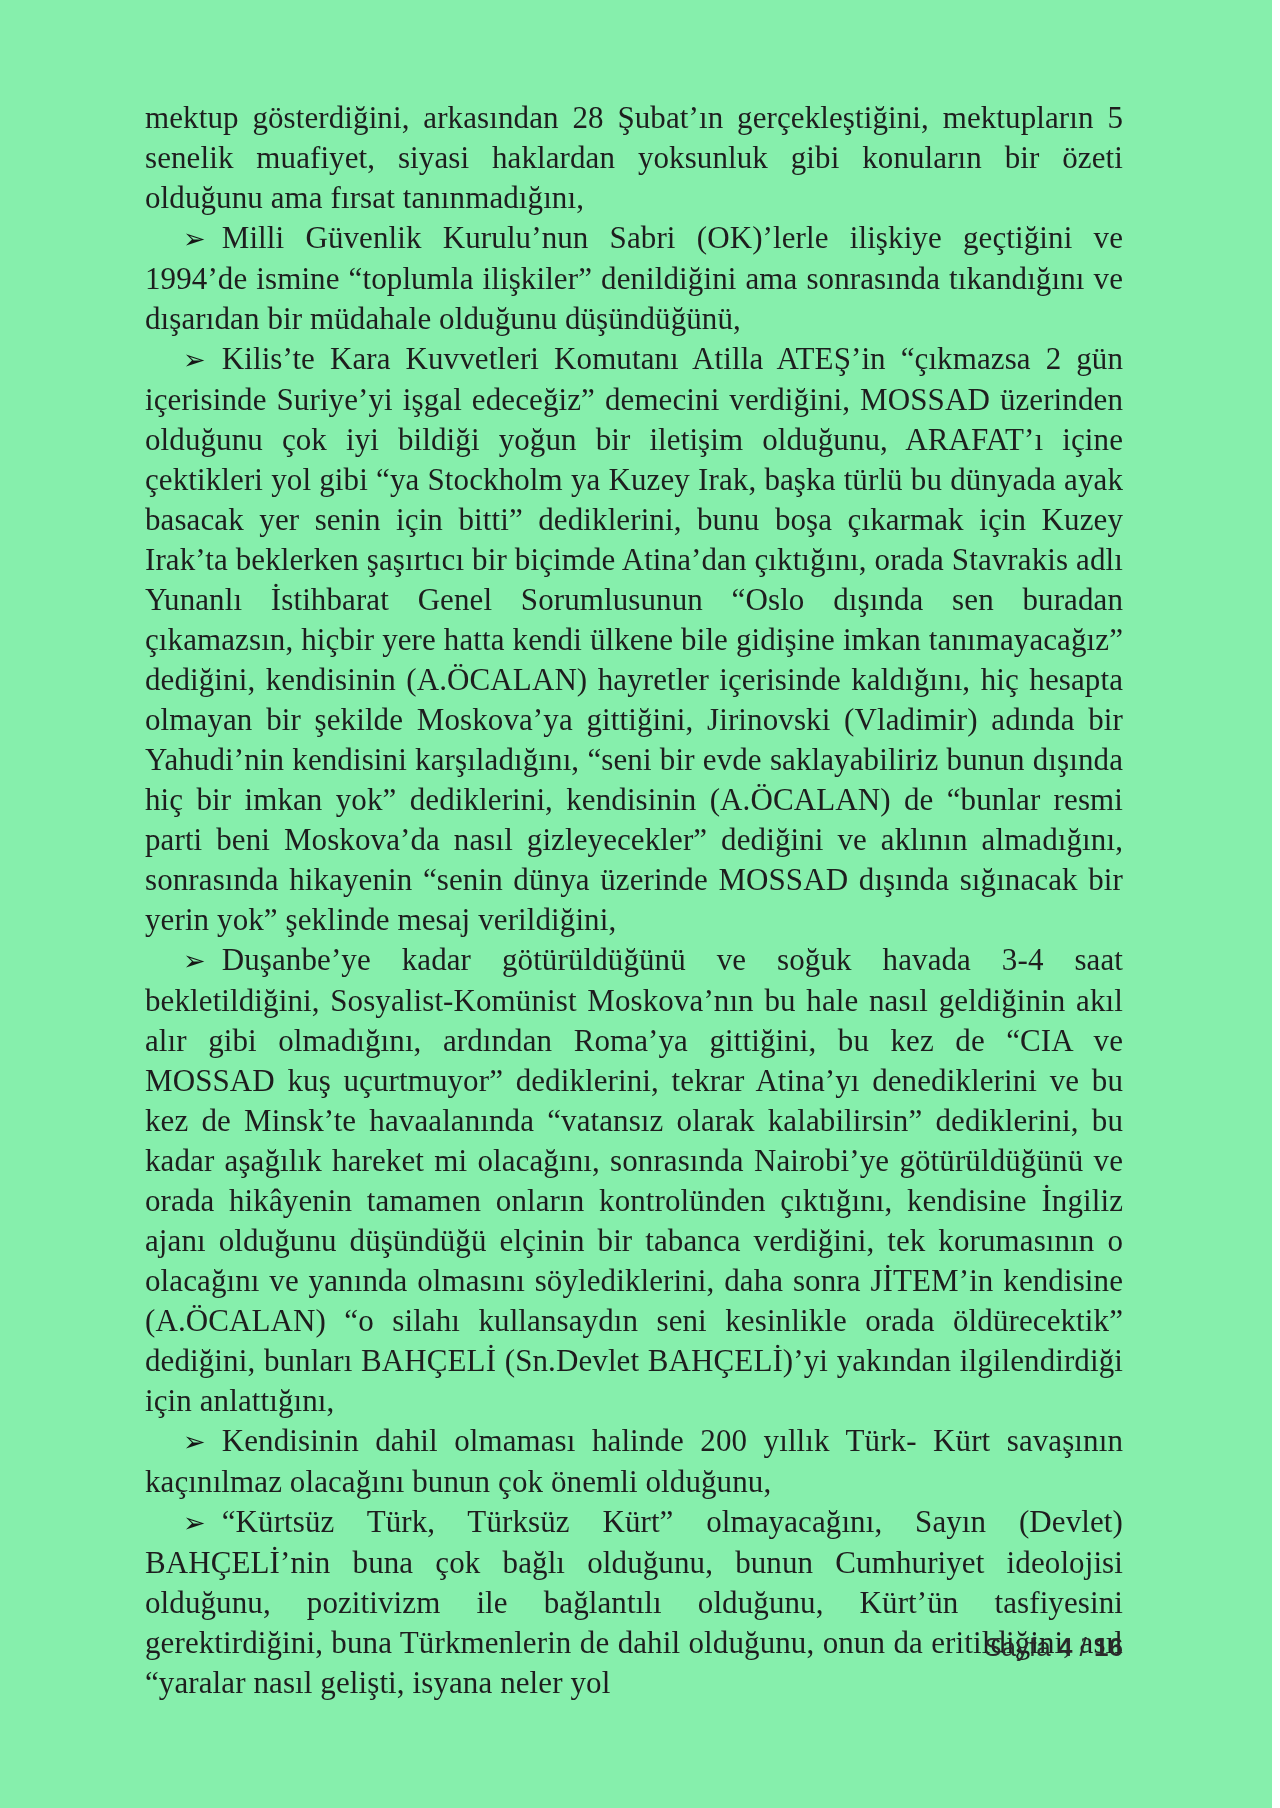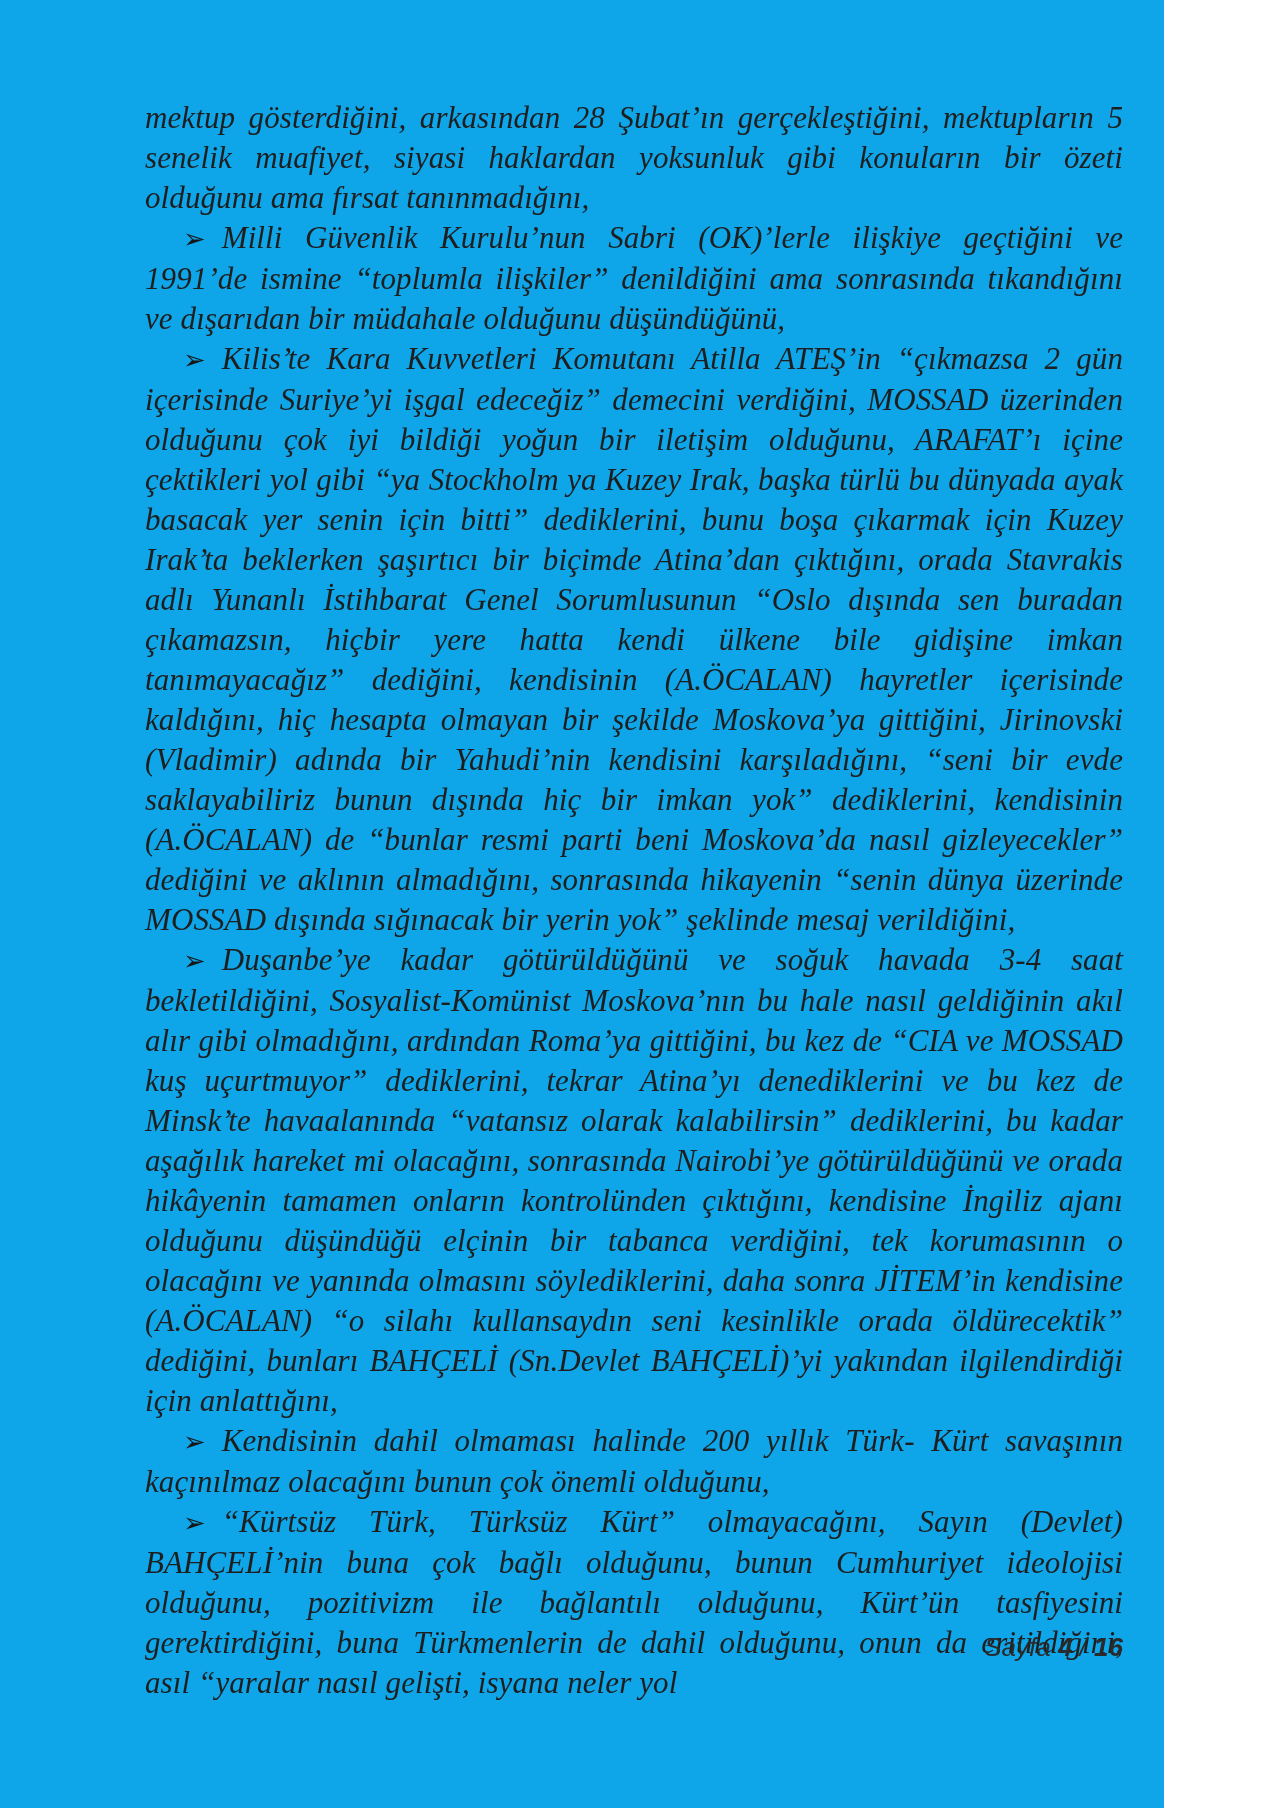--- a/index.html
+++ b/index.html
@@ -2,27 +2,26 @@
 <html><head>
 <meta charset="utf-8">
 <style>
   html, body {
     margin: 0;
     padding: 0;
     background: #ffffff;
   }
   .page {
     position: relative;
-    width: 1164px;
+    width: 1272px;
     height: 1808px;
-    background: #0ea5e9;
+    background: #86efac;
     overflow: hidden;
     font-family: "Liberation Serif", "DejaVu Serif", serif;
     color: #1e1e1e;
-    font-style: italic;
   }
   .content {
     position: absolute;
     top: 98px;
     left: 145px;
     width: 978px;
   }
   .para {
     margin: 0;
     font-size: 31px;
@@ -55,21 +54,21 @@
   }
 </style>
 </head>
 <body>
 
 <div class="page">
   <div class="content">
 
     <p class="para">mektup gösterdiğini, arkasından 28 Şubat’ın gerçekleştiğini, mektupların 5 senelik muafiyet, siyasi haklardan yoksunluk gibi konuların bir özeti olduğunu ama fırsat tanınmadığını,</p>
 
-    <p class="para bullet"><span class="arrow">➢</span><span>Milli Güvenlik Kurulu’nun Sabri (OK)’lerle ilişkiye geçtiğini ve 1991’de ismine “toplumla ilişkiler” denildiğini ama sonrasında tıkandığını ve dışarıdan bir müdahale olduğunu düşündüğünü,</span></p>
+    <p class="para bullet"><span class="arrow">➢</span><span>Milli Güvenlik Kurulu’nun Sabri (OK)’lerle ilişkiye geçtiğini ve 1994’de ismine “toplumla ilişkiler” denildiğini ama sonrasında tıkandığını ve dışarıdan bir müdahale olduğunu düşündüğünü,</span></p>
 
     <p class="para bullet"><span class="arrow">➢</span><span>Kilis’te Kara Kuvvetleri Komutanı Atilla ATEŞ’in “çıkmazsa 2 gün içerisinde Suriye’yi işgal edeceğiz” demecini verdiğini, MOSSAD üzerinden olduğunu çok iyi bildiği yoğun bir iletişim olduğunu, ARAFAT’ı içine çektikleri yol gibi “ya Stockholm ya Kuzey Irak, başka türlü bu dünyada ayak basacak yer senin için bitti” dediklerini, bunu boşa çıkarmak için Kuzey Irak’ta beklerken şaşırtıcı bir biçimde Atina’dan çıktığını, orada Stavrakis adlı Yunanlı İstihbarat Genel Sorumlusunun “Oslo dışında sen buradan çıkamazsın, hiçbir yere hatta kendi ülkene bile gidişine imkan tanımayacağız” dediğini, kendisinin (A.ÖCALAN) hayretler içerisinde kaldığını, hiç hesapta olmayan bir şekilde Moskova’ya gittiğini, Jirinovski  (Vladimir) adında bir Yahudi’nin kendisini karşıladığını, “seni bir evde saklayabiliriz bunun dışında hiç bir imkan yok” dediklerini, kendisinin (A.ÖCALAN) de “bunlar resmi parti beni Moskova’da nasıl gizleyecekler” dediğini ve aklının almadığını, sonrasında hikayenin “senin dünya üzerinde MOSSAD dışında sığınacak bir yerin yok” şeklinde mesaj verildiğini,</span></p>
 
     <p class="para bullet"><span class="arrow">➢</span><span>Duşanbe’ye kadar götürüldüğünü ve soğuk havada 3-4 saat bekletildiğini, Sosyalist-Komünist Moskova’nın bu hale nasıl geldiğinin akıl alır gibi olmadığını, ardından Roma’ya gittiğini, bu kez de “CIA ve MOSSAD kuş uçurtmuyor” dediklerini, tekrar Atina’yı denediklerini ve bu kez de Minsk’te havaalanında “vatansız olarak kalabilirsin” dediklerini, bu kadar aşağılık hareket mi olacağını, sonrasında Nairobi’ye götürüldüğünü ve orada hikâyenin tamamen onların kontrolünden çıktığını, kendisine İngiliz ajanı olduğunu düşündüğü elçinin bir tabanca verdiğini, tek korumasının o olacağını ve yanında olmasını söylediklerini, daha sonra JİTEM’in kendisine (A.ÖCALAN) “o silahı kullansaydın seni kesinlikle orada öldürecektik” dediğini, bunları BAHÇELİ (Sn.Devlet BAHÇELİ)’yi yakından ilgilendirdiği için anlattığını,</span></p>
 
     <p class="para bullet"><span class="arrow">➢</span><span>Kendisinin dahil olmaması halinde 200 yıllık Türk- Kürt savaşının kaçınılmaz olacağını bunun çok önemli olduğunu,</span></p>
 
     <p class="para bullet"><span class="arrow">➢</span><span>“Kürtsüz Türk, Türksüz Kürt” olmayacağını, Sayın (Devlet) BAHÇELİ’nin buna çok bağlı olduğunu, bunun Cumhuriyet ideolojisi olduğunu, pozitivizm ile bağlantılı olduğunu, Kürt’ün tasfiyesini gerektirdiğini, buna Türkmenlerin de dahil olduğunu, onun da eritildiğini, asıl “yaralar nasıl gelişti, isyana neler yol</span></p>
 
   </div>

